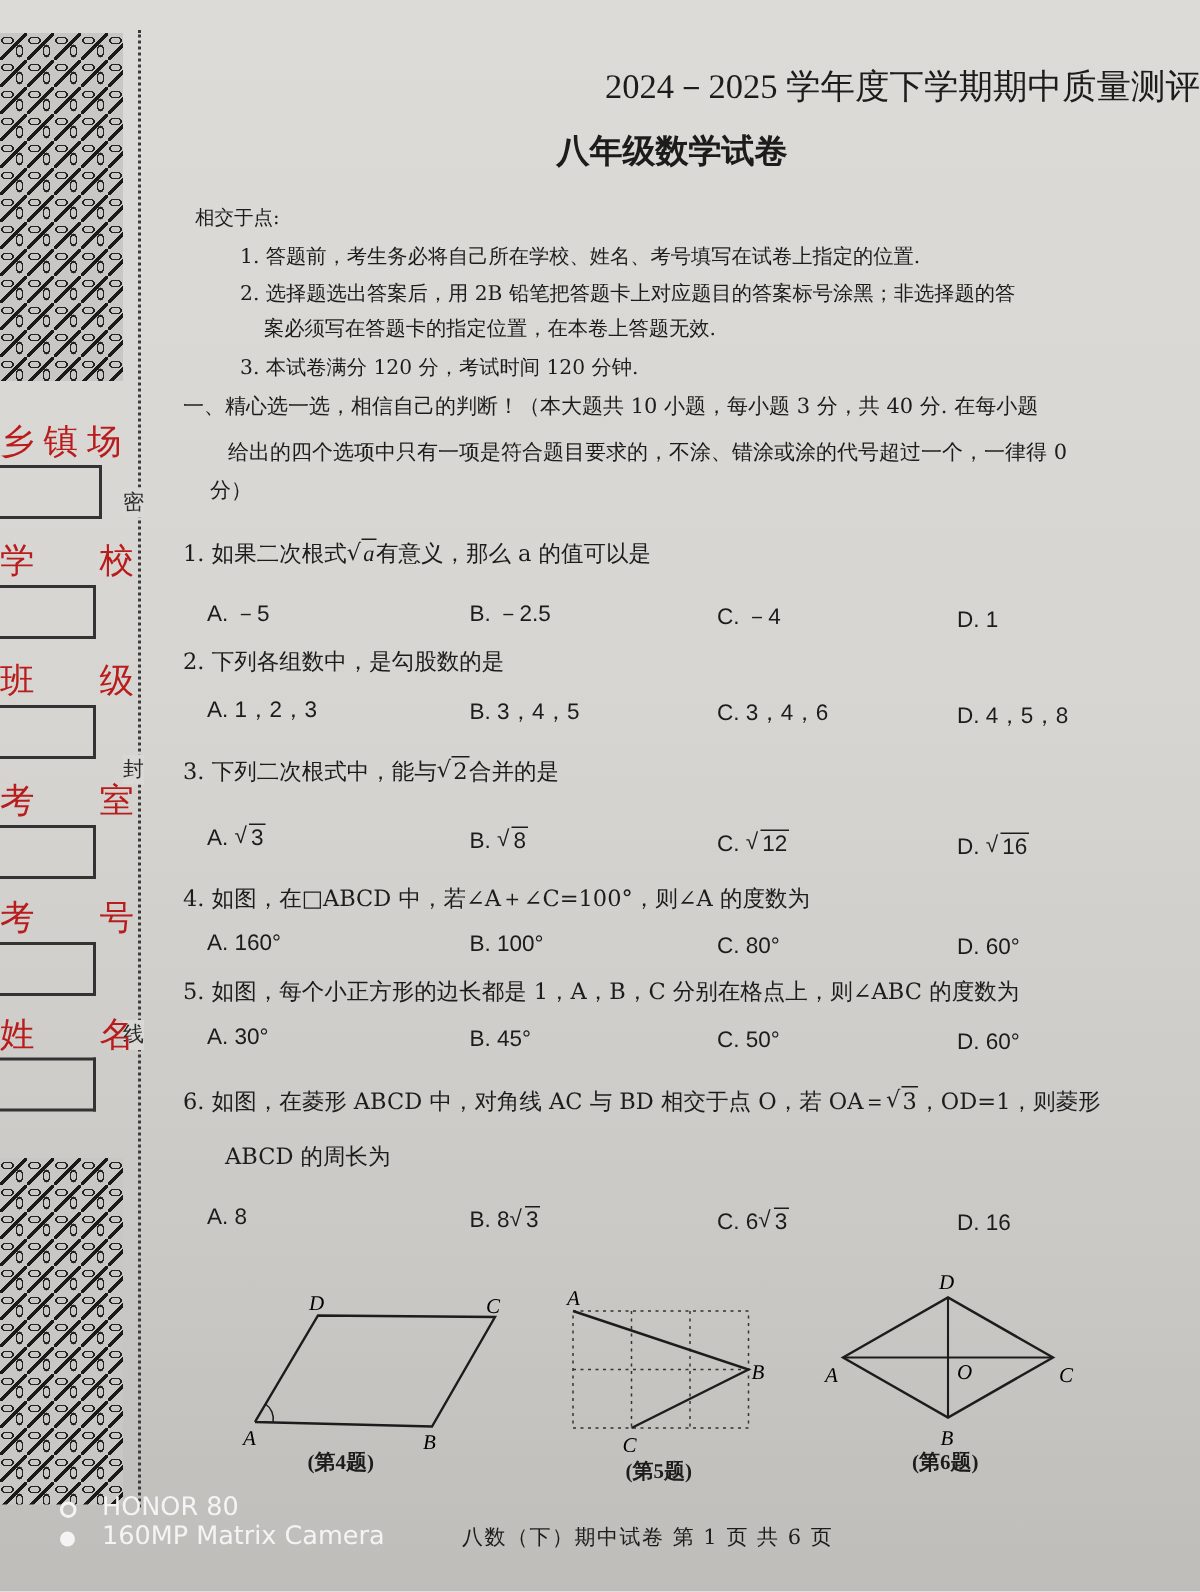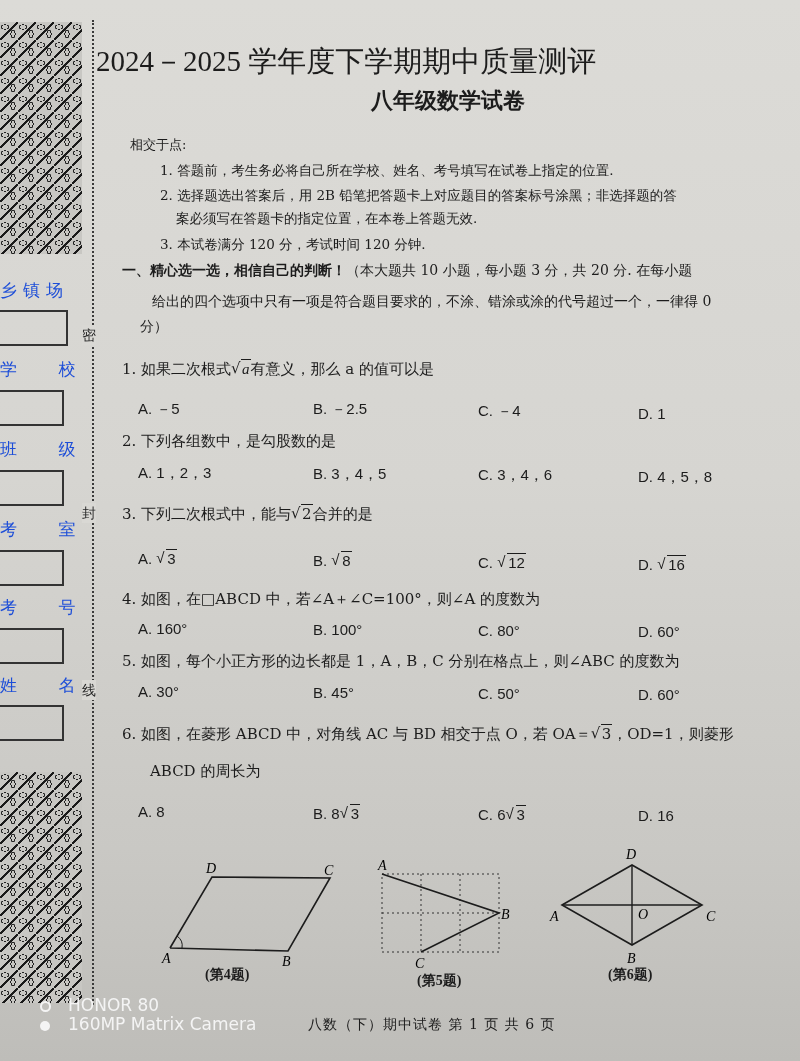--- a/index.html
+++ b/index.html
@@ -22,42 +22,42 @@
     .pattern.bottom { top: 772px; height: 231px; }
     .dotline {
       position: absolute; left: 92px; top: 20px; height: 985px; width: 0;
       border-left: 2px dotted #3a3a3a;
     }
     .seal {
       position: absolute; left: 82px; font-size: 14px; color: #2a2a2a;
       background: #d9d8d4; padding: 2px 0; line-height: 16px;
     }
     .field-label {
-      position: absolute; left: 0; font-size: 17px; letter-spacing: 18px; color: #1d4ed8;
+      position: absolute; left: 0; font-size: 23px; letter-spacing: 18px; color: #b91c1c;
     }
     .field-box {
       position: absolute; left: -4px; width: 70px; height: 32px;
       border: 2px solid #333; border-left: none;
     }
     .title1 {
-      position: absolute; left: 0; right: 0; top: 42px; text-align: left;
-      font-size: 29px; padding-left: 96px; font-family: "Liberation Serif", serif;
+      position: absolute; left: 0; right: 0; top: 42px; text-align: right;
+      font-size: 23px; padding-left: 96px; font-family: "Liberation Serif", serif;
     }
     .title2 {
       position: absolute; left: 0; right: 0; top: 86px; text-align: center;
       font-size: 22px; font-weight: bold; padding-left: 96px;
       font-family: "DejaVu Sans", sans-serif;
     }
     .tips-head { position: absolute; left: 130px; top: 136px; font-size: 13px; }
     .tip { position: absolute; left: 160px; font-size: 13.5px; white-space: nowrap; text-align: right; }
     .tip.cont { left: 176px; }
     .section {
       position: absolute; left: 122px; font-size: 14px; white-space: nowrap;
     }
-    .section b { font-family: "DejaVu Sans", sans-serif; font-weight: bold; }
+    .section b { font-family: "DejaVu Sans", sans-serif; font-weight: normal; }
     .q { position: absolute; left: 122px; font-size: 15px; white-space: nowrap; }
     .q i, .opt i { font-family: "Liberation Serif", serif; }
     .opt { position: absolute; font-size: 15px; white-space: nowrap; font-family: Liberation Sans, sans-serif; }
     .oa { left: 138px; } .ob { left: 313px; } .oc { left: 478px; } .od { left: 638px; }
     .sqrt { display: inline-block; position: relative; padding-left: 10px; }
     .sqrt::before { content: "√"; position: absolute; left: 0; top: -1px; }
     .sqrt span { border-top: 1px solid #1c1c1c; padding: 0 1px; }
     .fig { position: absolute; }
     .fig-cap { position: absolute; font-size: 14px; font-family: "Liberation Serif", serif; font-weight: bold; }
     .footer { position: absolute; left: 308px; top: 1016px; font-size: 14px; letter-spacing: 1px; }
@@ -92,21 +92,21 @@
 <div class="title1">2024－2025 学年度下学期期中质量测评</div>
 <div class="title2">八年级数学试卷</div>
 
 <div class="tips-head">相交于点:</div>
 <div class="tip" style="top:162px">1. 答题前，考生务必将自己所在学校、姓名、考号填写在试卷上指定的位置.</div>
 <div class="tip" style="top:187px">2. 选择题选出答案后，用 2B 铅笔把答题卡上对应题目的答案标号涂黑；非选择题的答</div>
 <div class="tip cont" style="top:210px">案必须写在答题卡的指定位置，在本卷上答题无效.</div>
 <div class="tip" style="top:236px">3. 本试卷满分 120 分，考试时间 120 分钟.</div>
 
 <div class="section" style="top:262px">
-  <b>一、精心选一选，相信自己的判断！</b><span>（本大题共 10 小题，每小题 3 分，共 20 分. 在每小题</span>
+  <b>一、精心选一选，相信自己的判断！</b><span>（本大题共 10 小题，每小题 3 分，共 40 分. 在每小题</span>
 </div>
 <div class="section" style="top:293px; left:152px">给出的四个选项中只有一项是符合题目要求的，不涂、错涂或涂的代号超过一个，一律得 0</div>
 <div class="section" style="top:318px; left:140px">分）</div>
 
 <div class="q" style="top:360px">
   <span>1.</span>
   <span>如果二次根式</span><span class="sqrt"><span><i>a</i></span></span><span>有意义，那么 a 的值可以是</span>
 </div>
 <div class="opt oa" style="top:400px">A. －5</div>
 <div class="opt ob" style="top:400px">B. －2.5</div>

